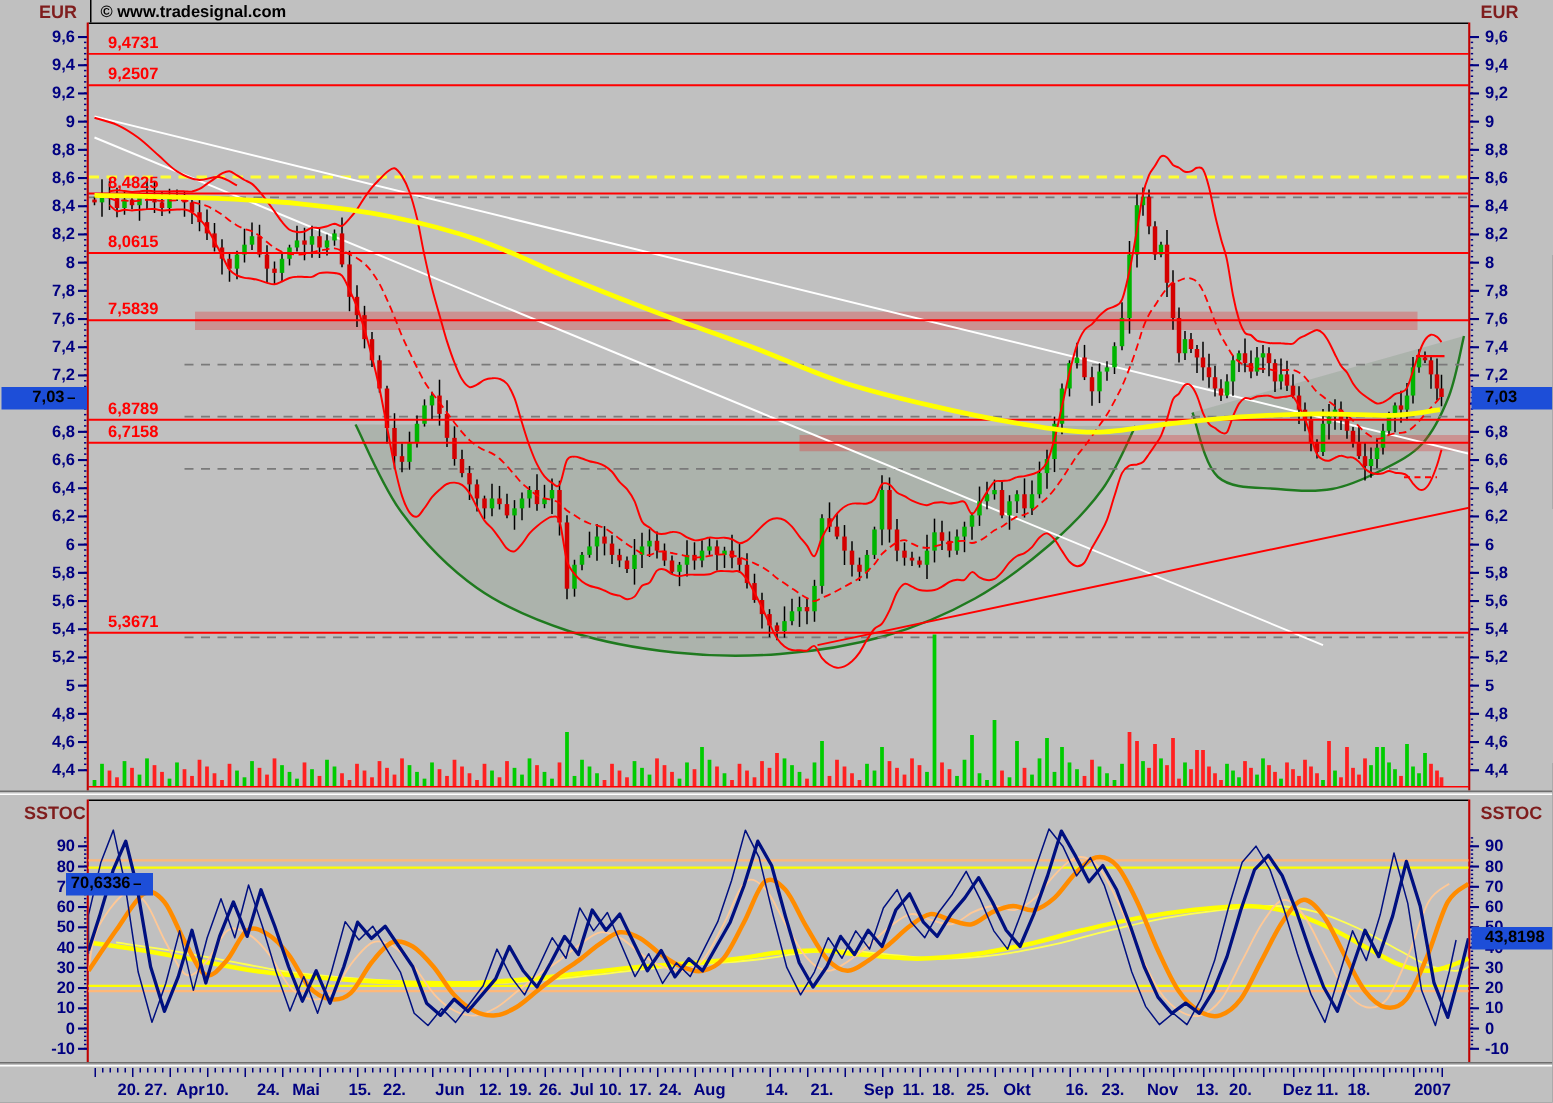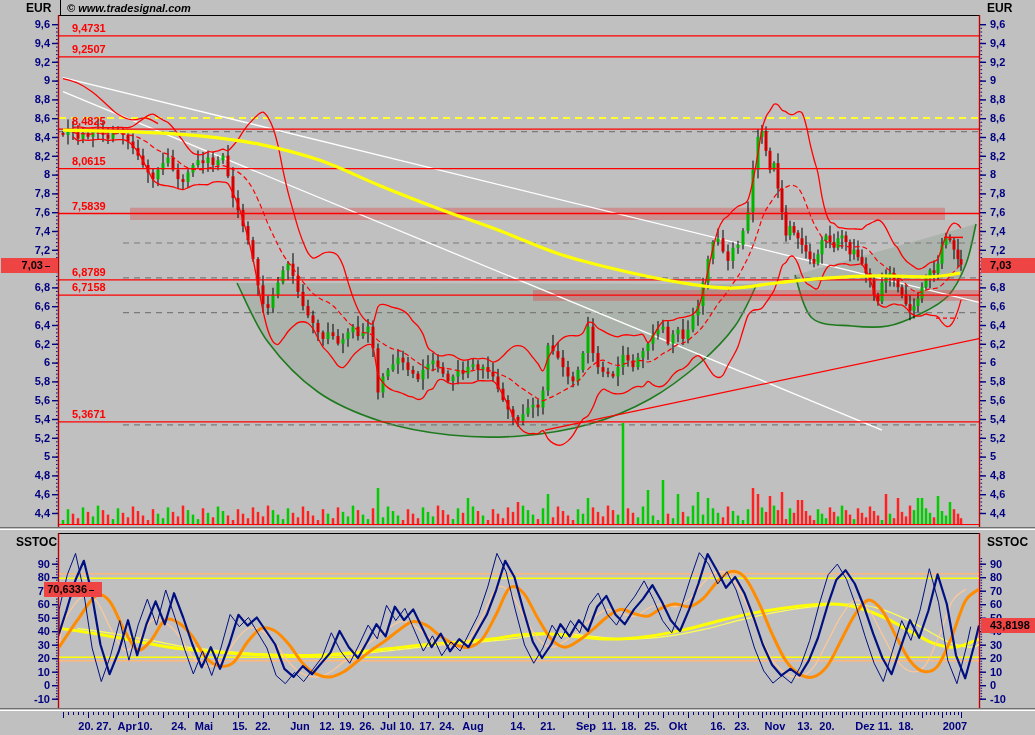--- a/index.html
+++ b/index.html
@@ -1,22 +1,22 @@
 <!DOCTYPE html>
 <html><head>
 <meta charset="utf-8">
 <style>
   html,body{margin:0;padding:0;background:#9a9a9a;}
   .screen{position:relative;width:1035px;height:735px;background:#c0c0c0;overflow:hidden;
           font-family:"Liberation Sans",sans-serif;}
   svg{position:absolute;left:0;top:0;}
   .ov{position:absolute;font:bold 11px "Liberation Sans",sans-serif;color:#000080;white-space:nowrap;}
-  .ov.black{color:#000;font-style:italic;}
-  .title{font:bold 12px "Liberation Sans",sans-serif;color:#000000;}
-  .valbox{position:absolute;background:#ef4444;color:#000;font:bold 11px "Liberation Sans",sans-serif;
+  .ov.black{color:#000;}
+  .title{font:bold 12px "Liberation Sans",sans-serif;color:#7f1d1d;}
+  .valbox{position:absolute;background:#1d4ed8;color:#000;font:bold 11px "Liberation Sans",sans-serif;
           height:15px;line-height:15px;z-index:5;}
   .valbox.left{text-align:right;padding-right:6px;}
   .valbox.right{text-align:left;padding-left:9px;}
   .tickdash{display:inline-block;width:5px;height:1px;background:#000;vertical-align:middle;margin:0 2px;}
   .vline{position:absolute;width:1px;background:#000;}
 </style>
 </head>
 <body>
 
 <div class="screen">

